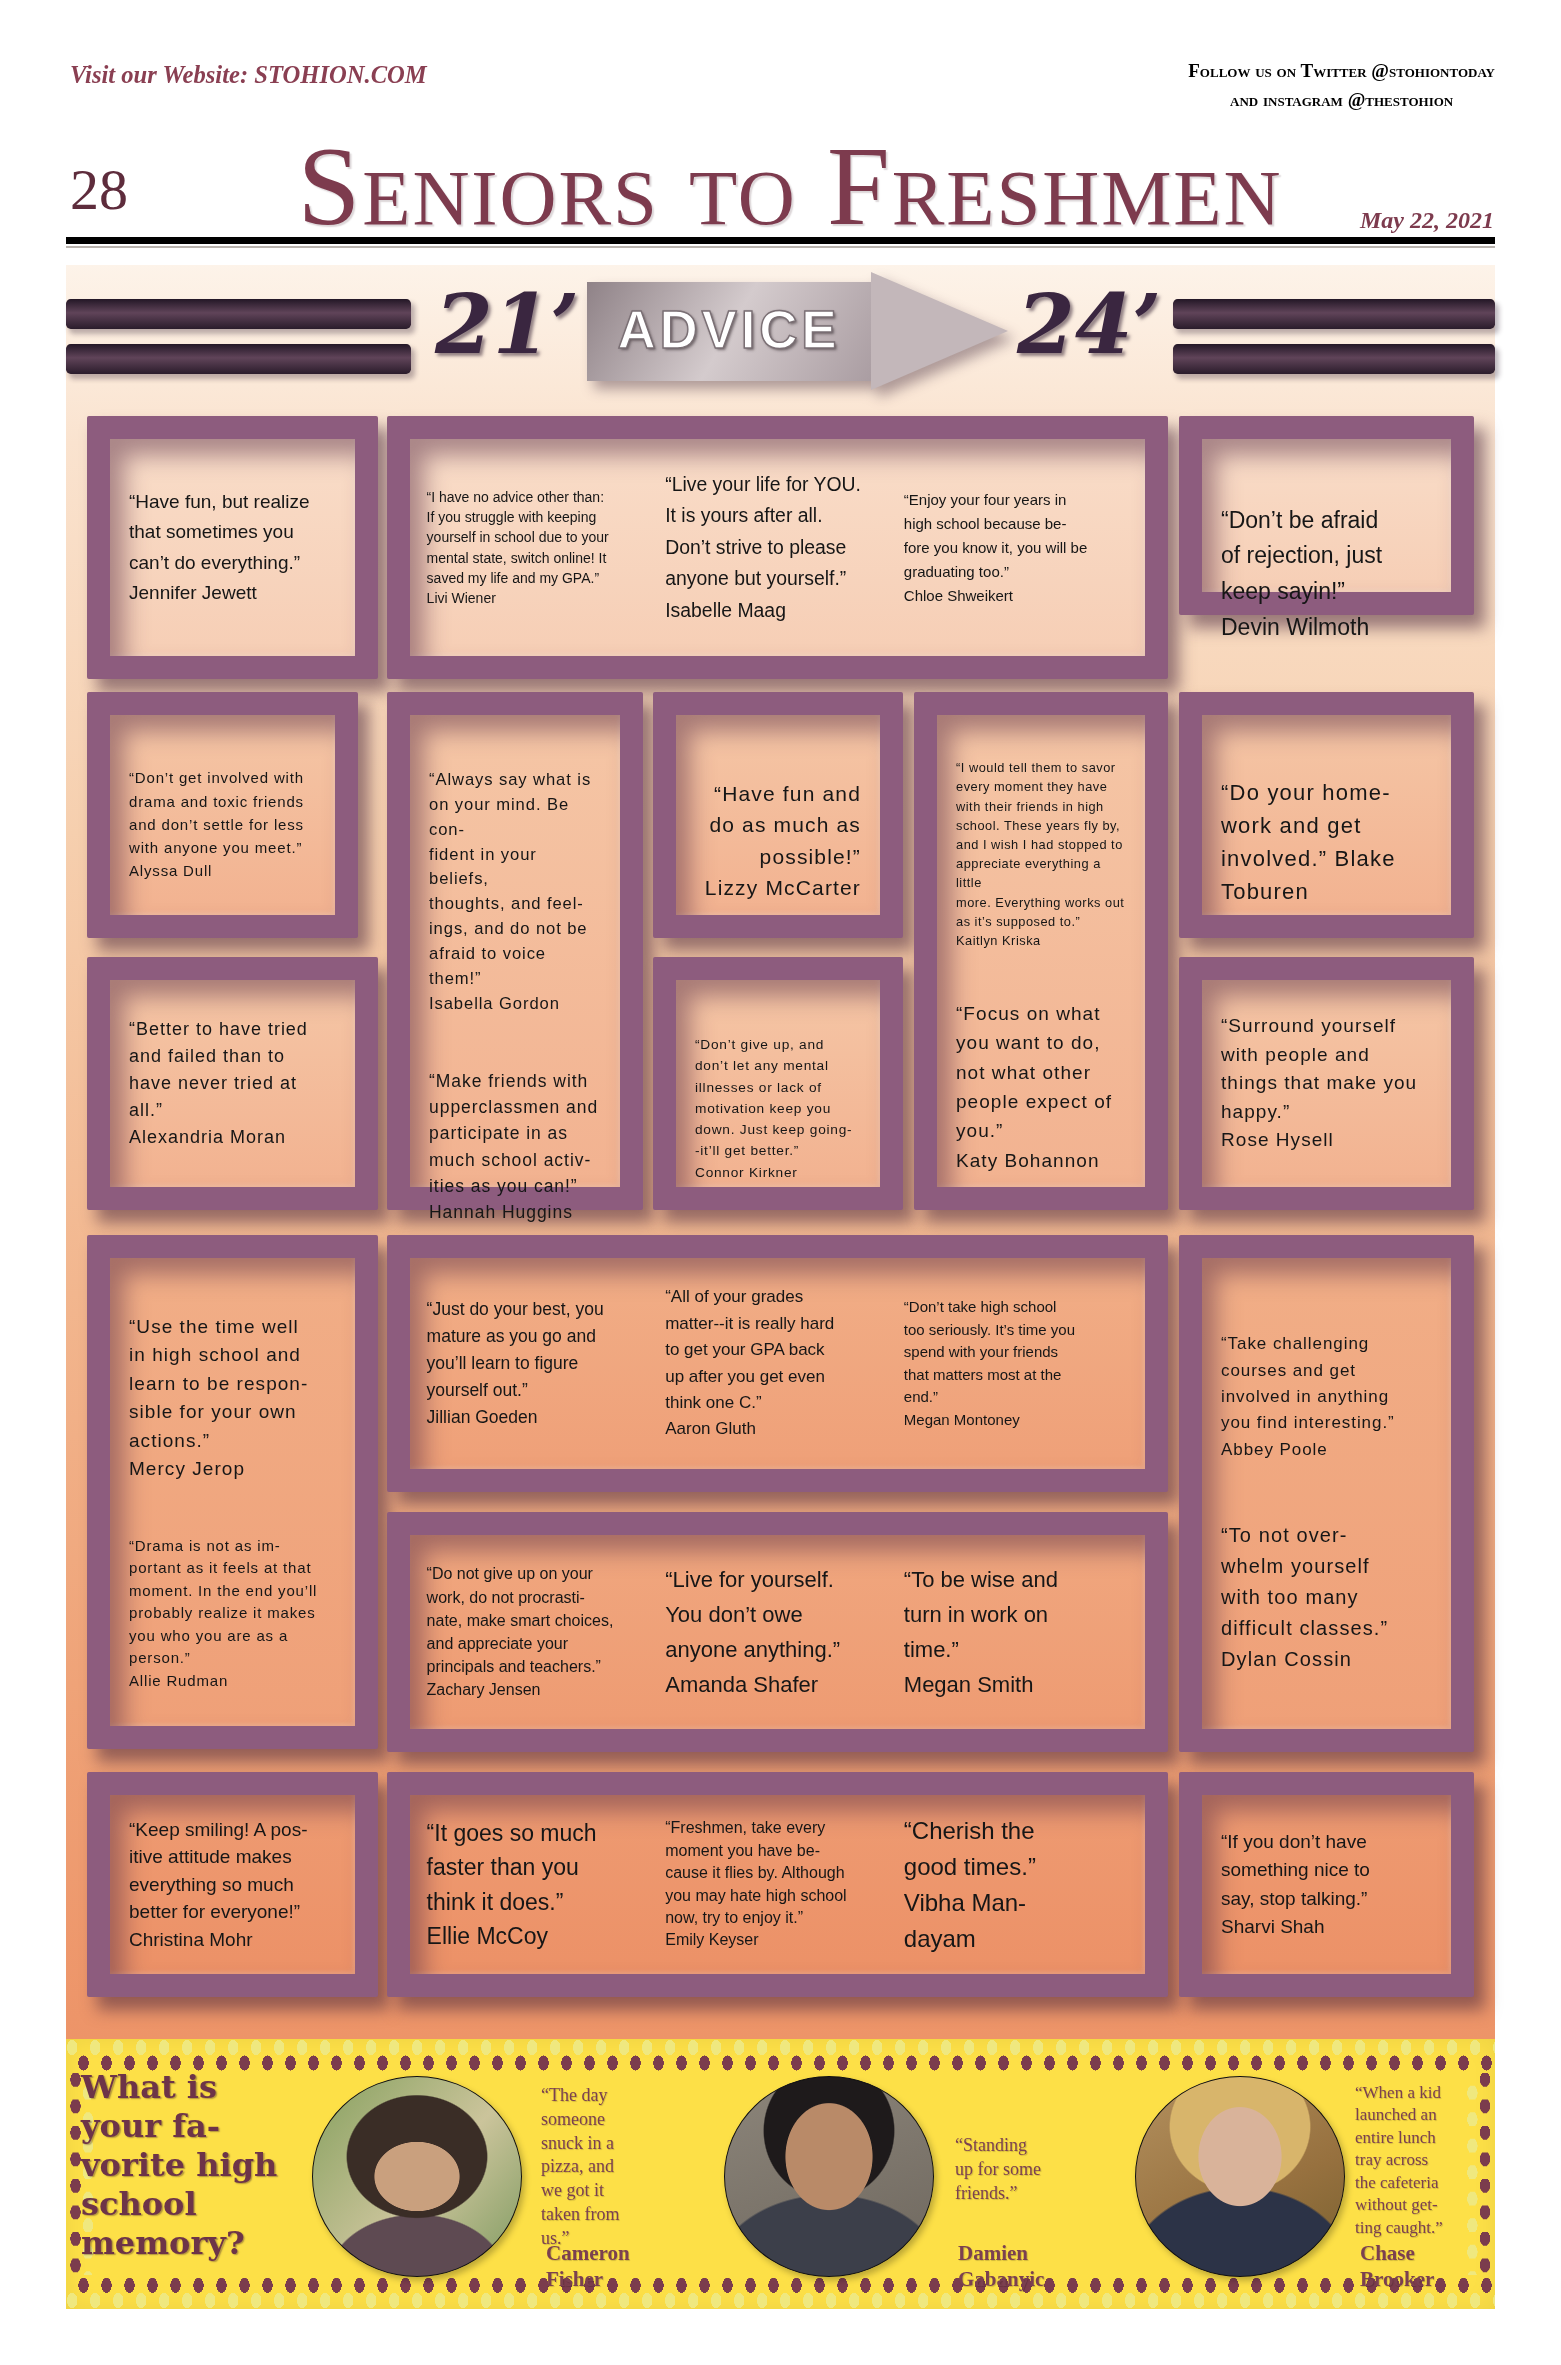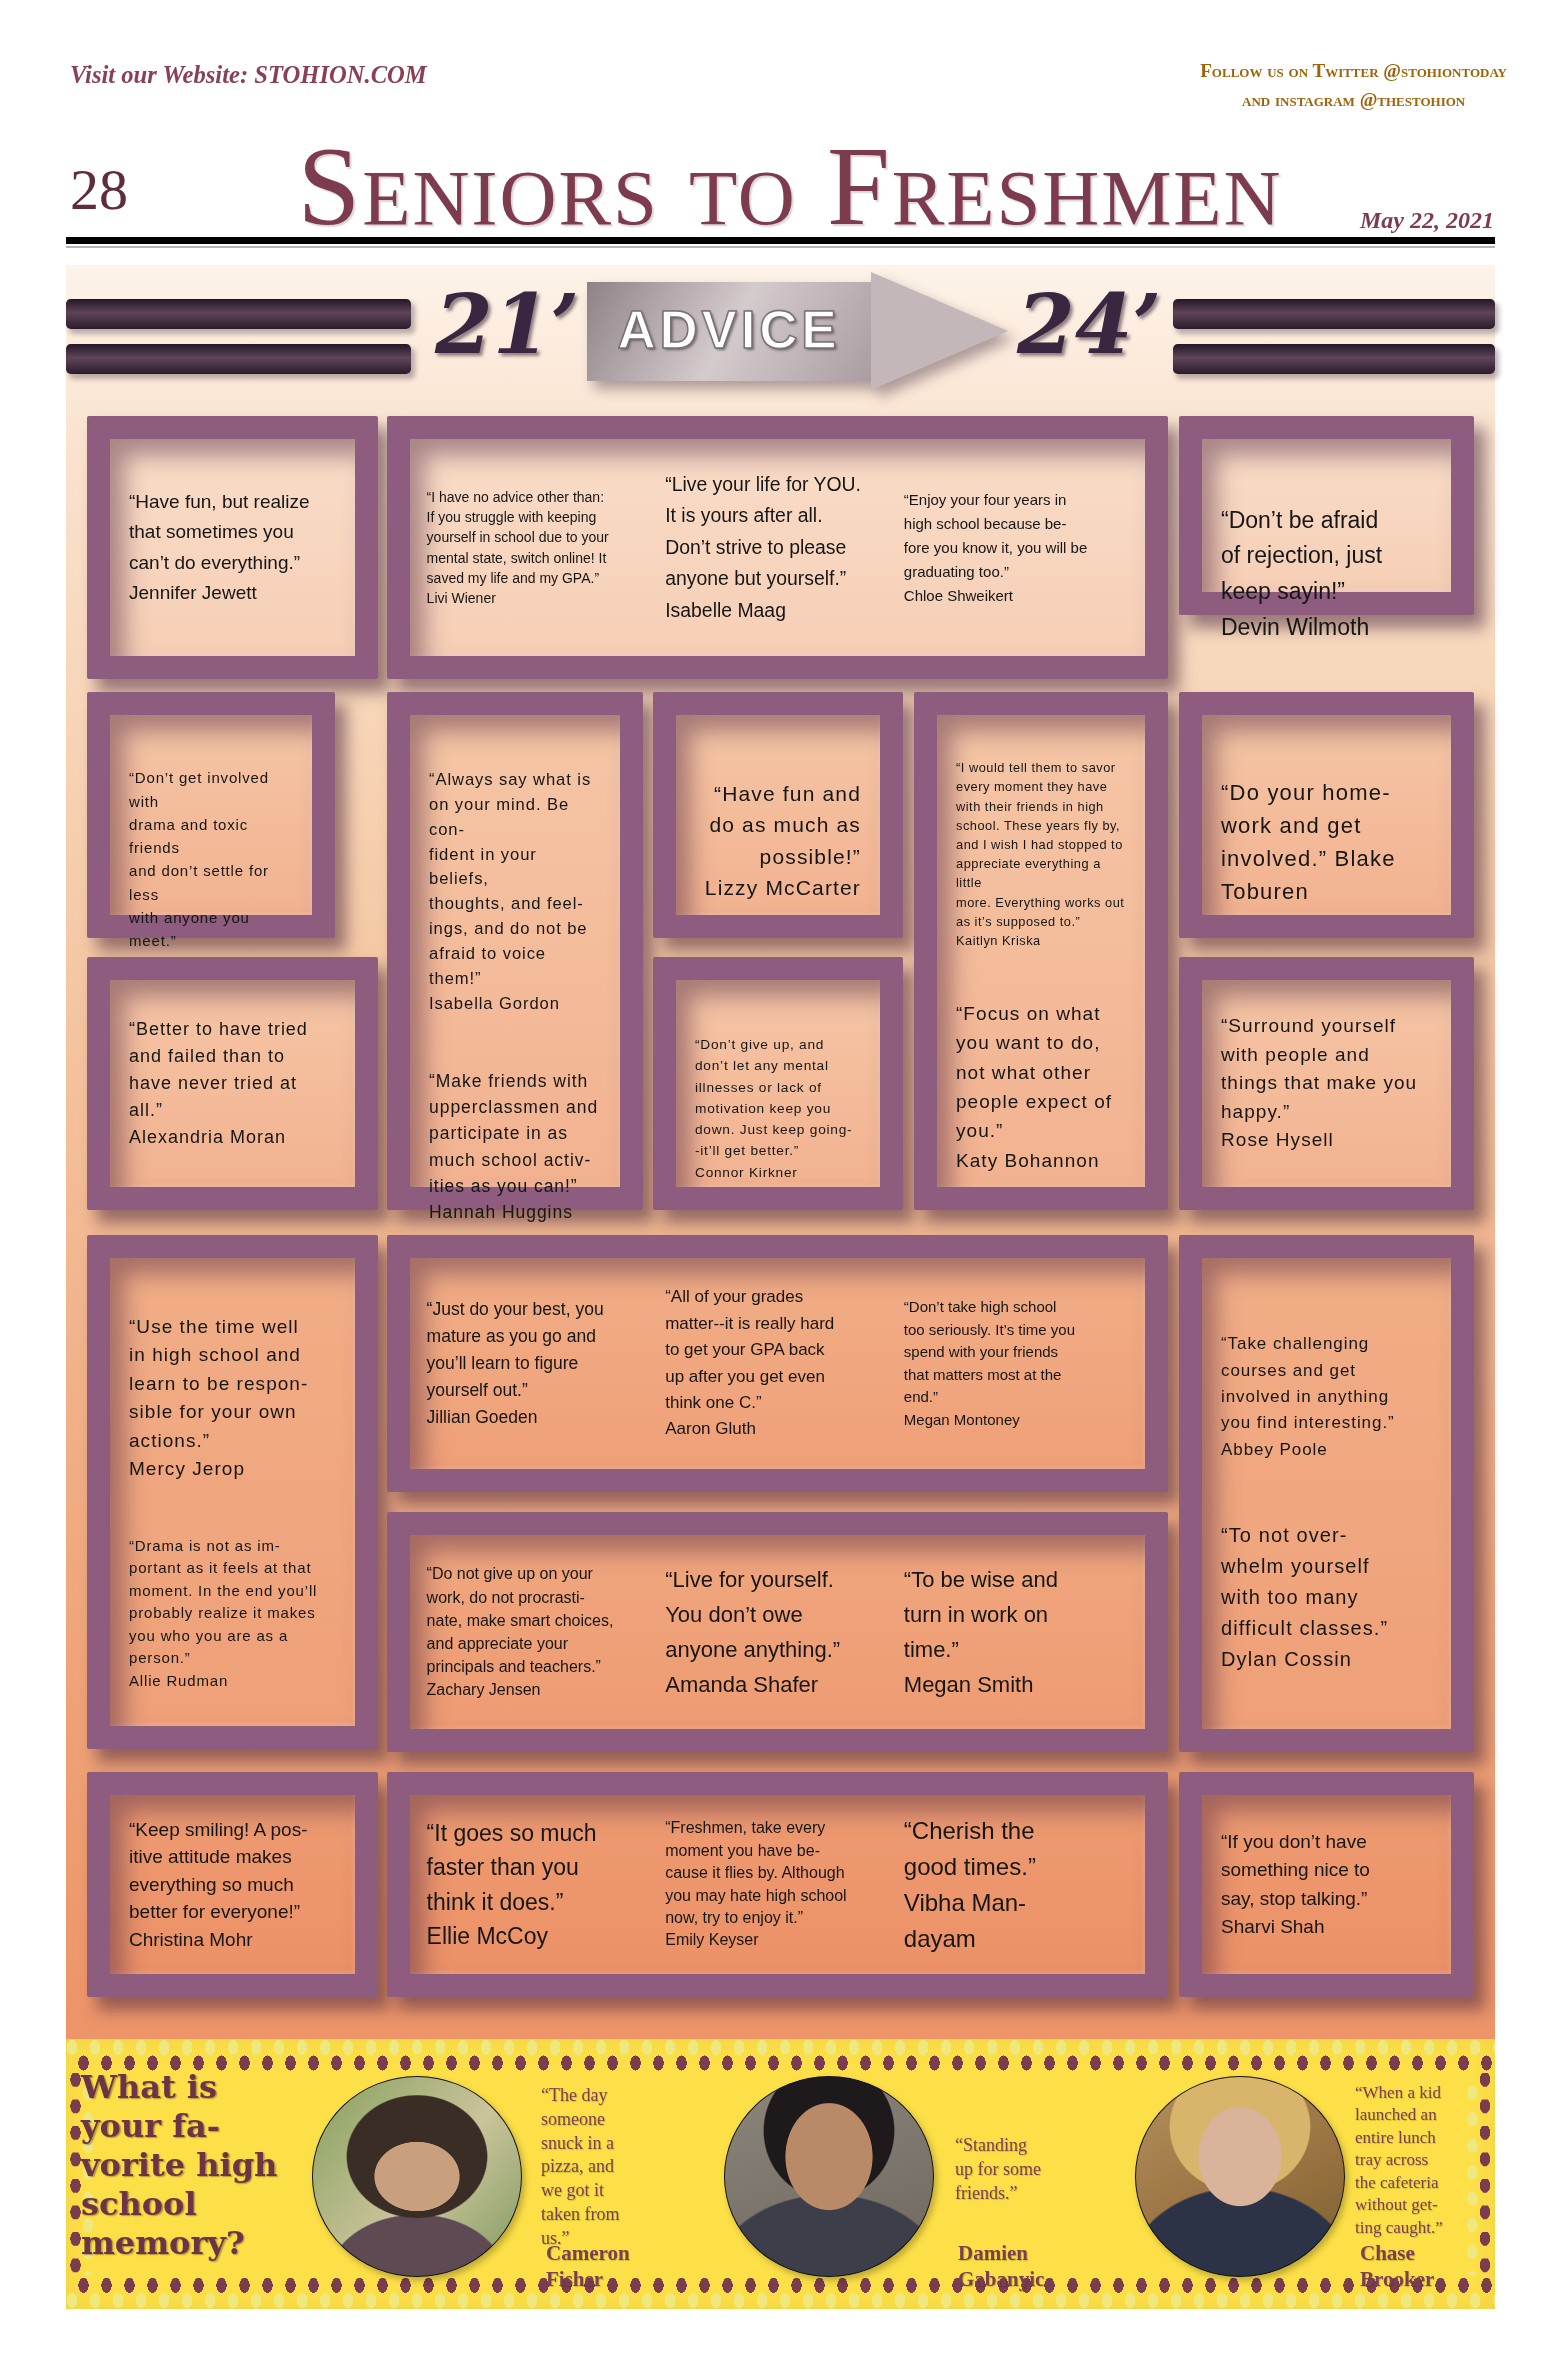--- a/index.html
+++ b/index.html
@@ -15,23 +15,23 @@
     font-family:"Liberation Sans",sans-serif;overflow:hidden;
   }
 
   
   .website{
     position:absolute;left:70px;top:61px;
     font-family:"Liberation Serif",serif;font-style:italic;font-weight:bold;
     font-size:24.6px;color:#8a3f52;
   }
   .social{
-    position:absolute;right:54px;top:56px;text-align:center;
+    position:absolute;right:66px;top:56px;text-align:center;
     font-family:"Liberation Serif",serif;font-variant:small-caps;
-    font-size:19px;line-height:1.55;color:#a16207;font-weight:bold;
+    font-size:19px;line-height:1.55;color:#000000;font-weight:bold;
   }
   .page-number{
     position:absolute;left:70px;top:156px;
     font-family:"Liberation Serif",serif;font-size:58px;color:var(--maroon-dark);
   }
   .page-title{
     position:absolute;left:246px;top:129px;width:1088px;text-align:center;
     font-family:"Liberation Serif",serif;font-variant:small-caps;
     font-size:113px;line-height:1;color:#7d3b4e;letter-spacing:1.9px;
     text-shadow:1.9px 1.9px 1.4px rgba(60,25,40,.18);
@@ -238,21 +238,21 @@
   <div class="frame" style="left:1179px;top:416px;width:295px;height:199px;">
     <div class="panel bg1 top" style="padding-top:28px;">
       <div class="q" style="font-size:23px;line-height:1.55;">
         <span class="qt">“Don’t be afraid
 of rejection, just
 keep sayin!”</span><span class="qn">Devin Wilmoth</span>
       </div>
     </div>
   </div>
 
-  <div class="frame" style="left:87px;top:692px;width:248px;height:246px;">
+  <div class="frame" style="left:87px;top:692px;width:271px;height:246px;">
     <div class="panel bg2 top" style="padding-top:28px;">
       <div class="q ls" style="font-size:15px;line-height:1.55;">
         <span class="qt">“Don’t get involved with
 drama and toxic friends
 and don’t settle for less
 with anyone you meet.”</span><span class="qn">Alyssa Dull</span>
       </div>
     </div>
   </div>
 

